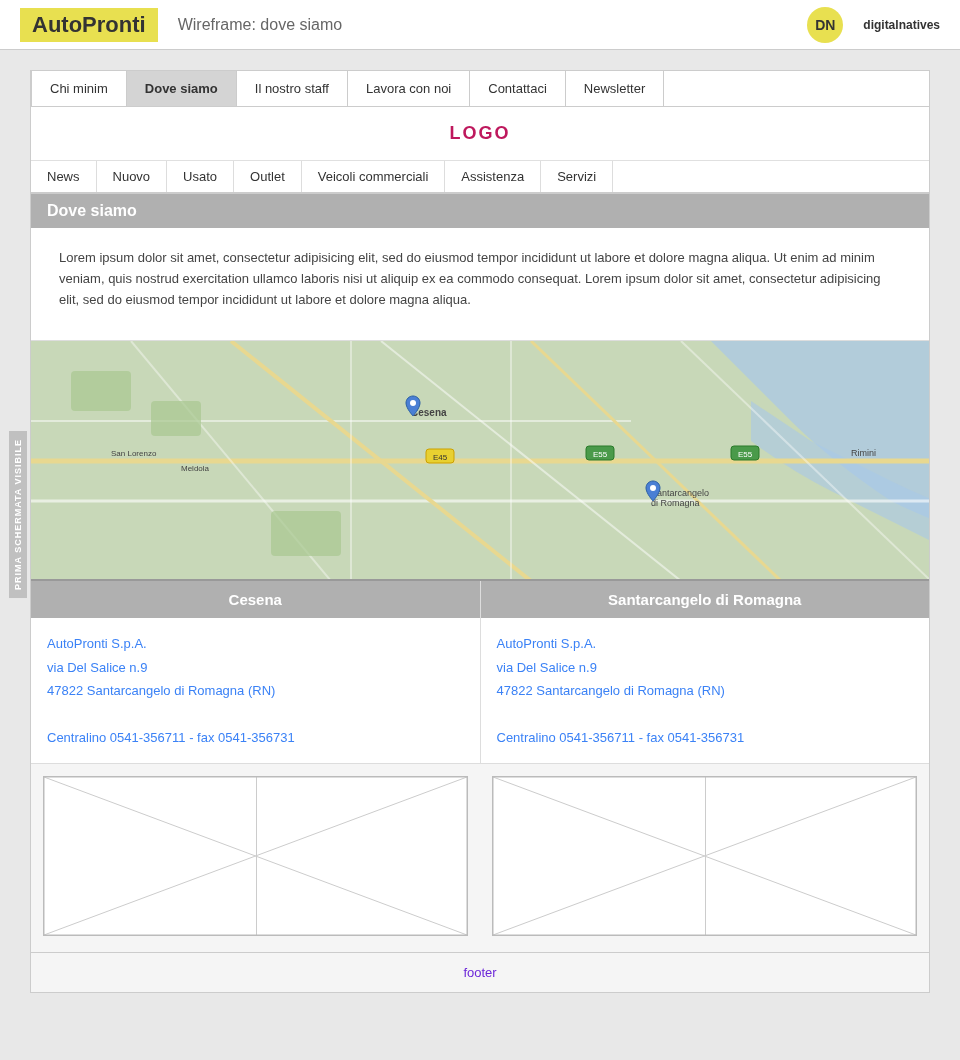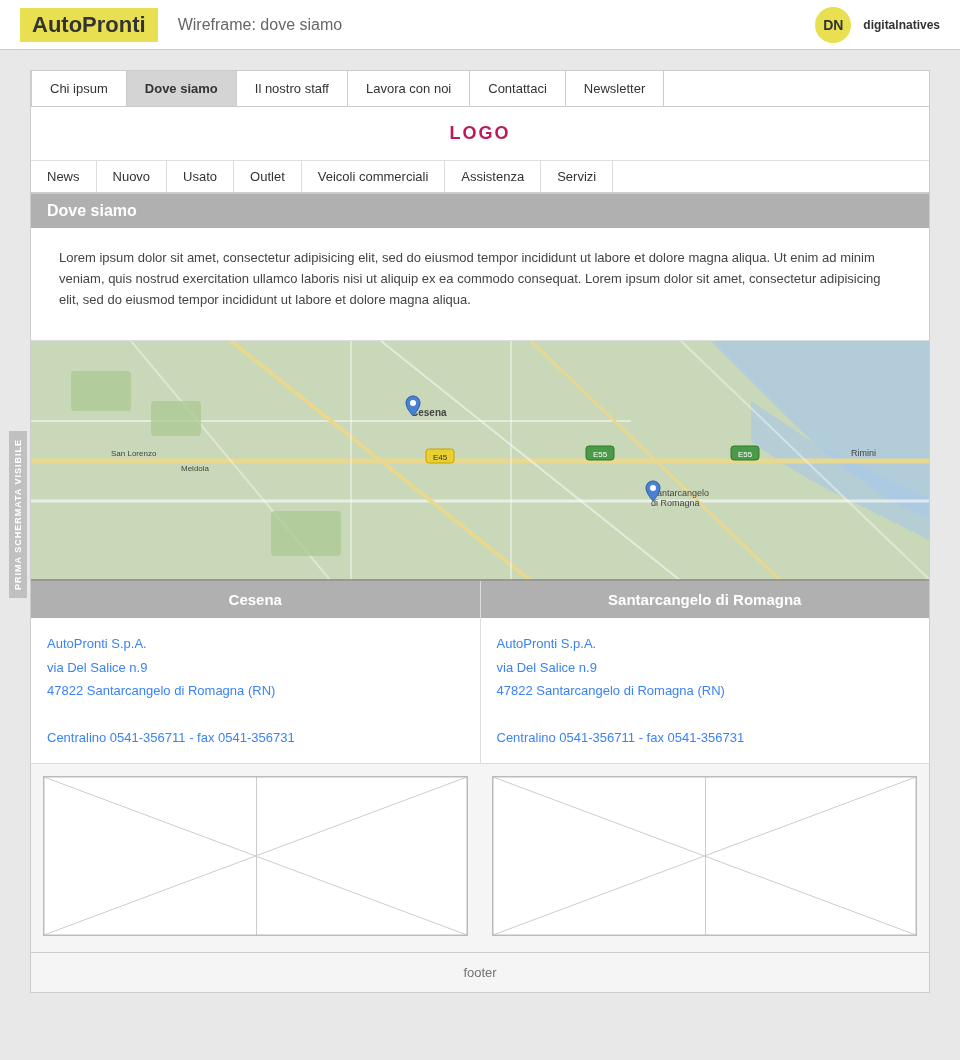--- a/index.html
+++ b/index.html
@@ -28,21 +28,21 @@
       margin-right: 20px;
     }
     .top-bar-title {
       font-size: 16px;
       color: #666;
       flex: 1;
     }
     .top-bar-brand {
       display: flex;
       align-items: center;
-      gap: 12px;
+      gap: 20px;
       text-align: right;
     }
     .dn-icon {
       width: 36px;
       height: 36px;
       border-radius: 50%;
       background: #e8e050;
       display: flex;
       align-items: center;
       justify-content: center;
@@ -236,21 +236,21 @@
       height: 100%;
     }
 
     
     .footer-bar {
       background: #f5f5f5;
       border-top: 1px solid #ccc;
       padding: 12px;
       text-align: center;
       font-size: 13px;
-      color: #737373;
+      color: #6d28d9;
       margin-top: 4px;
     }
   </style>
 </head>
 <body>
 
 <div class="top-bar">
   <div class="top-bar-logo">AutoPronti</div>
   <div class="top-bar-title">Wireframe: dove siamo</div>
   <div class="top-bar-brand">
@@ -259,21 +259,21 @@
       <span>digital</span><span>natives</span>
     </div>
   </div>
 </div>
 
 <div class="page-wrapper">
 
   <div class="side-label">PRIMA SCHERMATA VISIBILE</div>
 
   <nav class="nav-top">
-    <div class="nav-top-item">Chi ipsum</div>
+    <div class="nav-top-item">Chi minim</div>
     <div class="nav-top-item active">Dove siamo</div>
     <div class="nav-top-item">Il nostro staff</div>
     <div class="nav-top-item">Lavora con noi</div>
     <div class="nav-top-item">Contattaci</div>
     <div class="nav-top-item">Newsletter</div>
   </nav>
 
   <div class="logo-area">
     <span>LOGO</span>
   </div>

